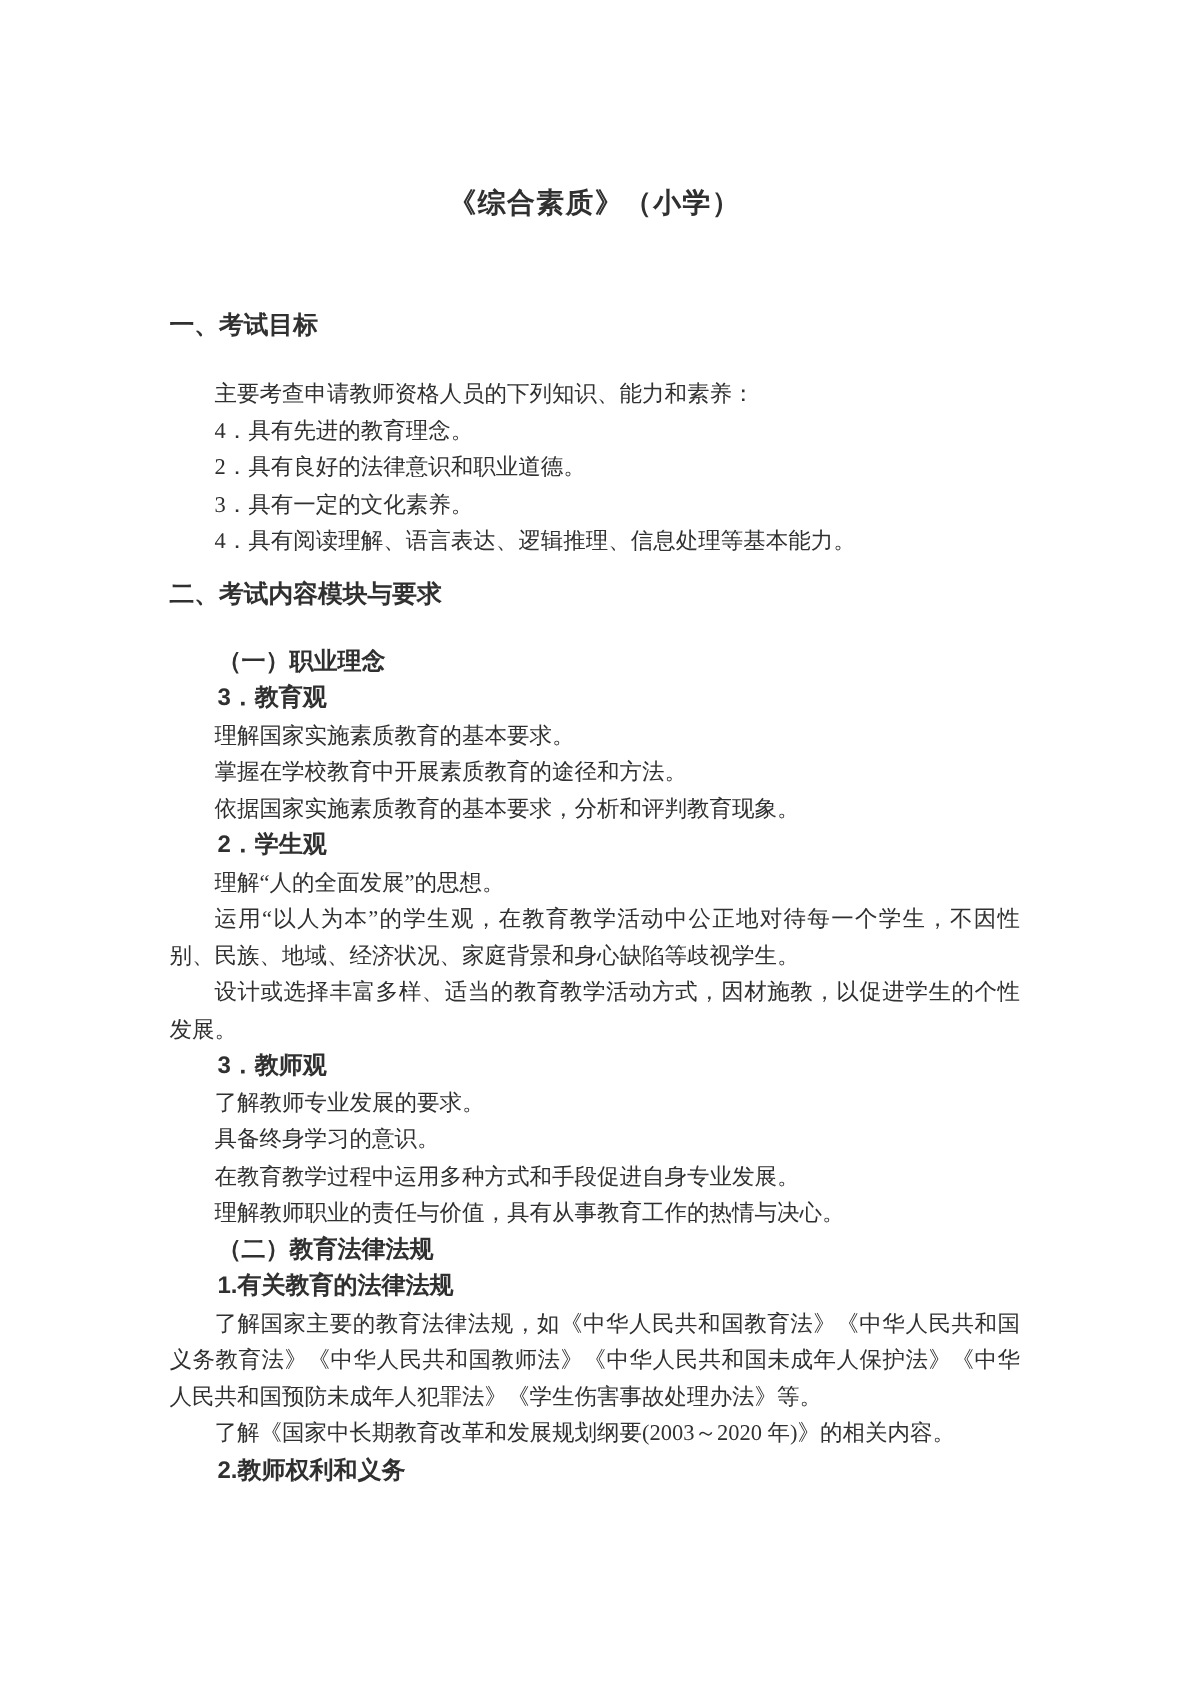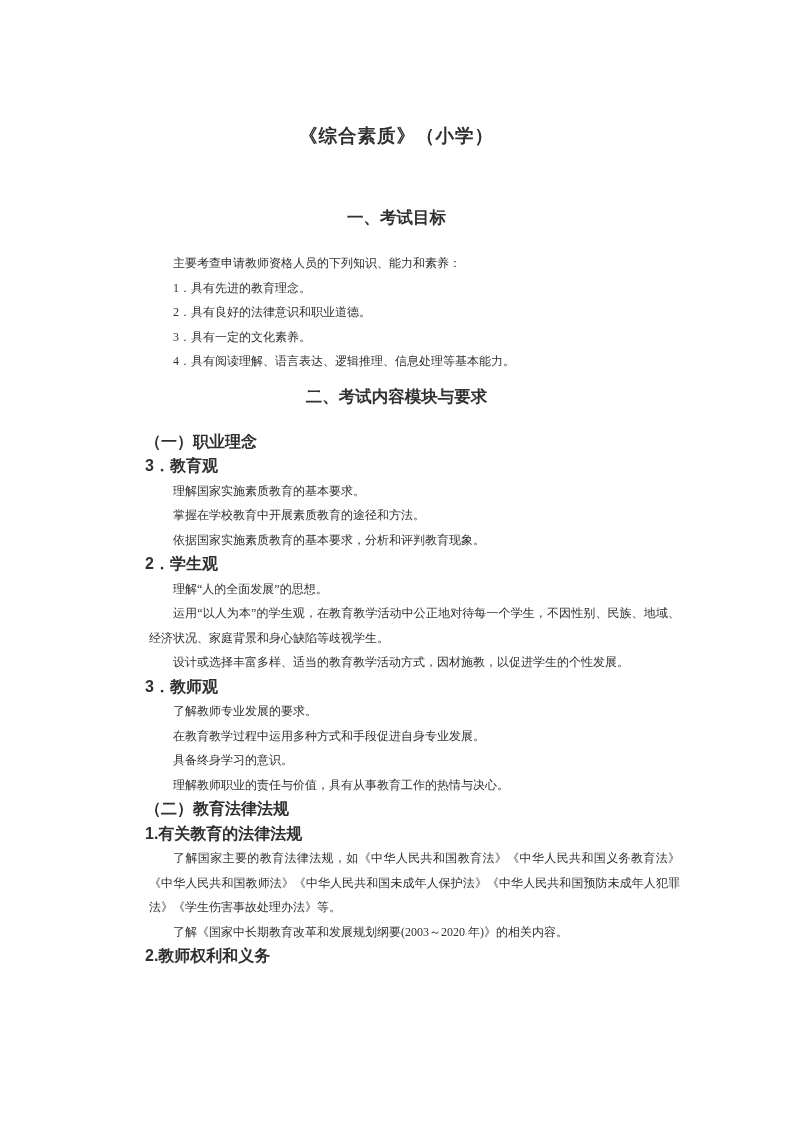--- a/index.html
+++ b/index.html
@@ -20,21 +20,20 @@
   }
   .doc-title {
     text-align: center;
     font-weight: bold;
     font-size: 18.5px;
     line-height: 22px;
     letter-spacing: 1px;
     margin-bottom: 60px;
   }
   .b-h2 {
-    text-align: center;
     font-weight: bold;
     font-size: 16.5px;
     line-height: 20px;
     margin: 12px 0 24px 0;
     font-family: "Liberation Sans", "DejaVu Sans", sans-serif;
   }
   .b-h3 {
     font-weight: bold;
     font-size: 16px;
     line-height: 24.5px;
@@ -42,53 +41,52 @@
     font-family: "Liberation Sans", "DejaVu Sans", sans-serif;
   }
   .b-h4 {
     font-weight: bold;
     font-size: 16px;
     line-height: 24.5px;
     text-indent: 2em;
     font-family: "Liberation Sans", "DejaVu Sans", sans-serif;
   }
   .b-p {
-    font-size: 12px;
+    font-size: 15px;
     line-height: 24.5px;
     text-indent: 2em;
     text-align: justify;
-    margin-left: 36px;
   }
 </style>
 </head>
 <body>
 
 <div class="page">
   <div class="doc-title">《综合素质》（小学）</div>
   <div>
       <div class="b-h2">一、考试目标</div>
       <div class="b-p">主要考查申请教师资格人员的下列知识、能力和素养：</div>
-      <div class="b-p">1．具有先进的教育理念。</div>
+      <div class="b-p">4．具有先进的教育理念。</div>
       <div class="b-p">2．具有良好的法律意识和职业道德。</div>
       <div class="b-p">3．具有一定的文化素养。</div>
       <div class="b-p">4．具有阅读理解、语言表达、逻辑推理、信息处理等基本能力。</div>
       <div class="b-h2">二、考试内容模块与要求</div>
       <div class="b-h3">（一）职业理念</div>
       <div class="b-h4">3．教育观</div>
       <div class="b-p">理解国家实施素质教育的基本要求。</div>
       <div class="b-p">掌握在学校教育中开展素质教育的途径和方法。</div>
       <div class="b-p">依据国家实施素质教育的基本要求，分析和评判教育现象。</div>
       <div class="b-h4">2．学生观</div>
       <div class="b-p">理解“人的全面发展”的思想。</div>
       <div class="b-p">运用“以人为本”的学生观，在教育教学活动中公正地对待每一个学生，不因性别、民族、地域、经济状况、家庭背景和身心缺陷等歧视学生。</div>
       <div class="b-p">设计或选择丰富多样、适当的教育教学活动方式，因材施教，以促进学生的个性发展。</div>
       <div class="b-h4">3．教师观</div>
       <div class="b-p">了解教师专业发展的要求。</div>
+      <div class="b-p">具备终身学习的意识。</div>
       <div class="b-p">在教育教学过程中运用多种方式和手段促进自身专业发展。</div>
-      <div class="b-p">具备终身学习的意识。</div>
       <div class="b-p">理解教师职业的责任与价值，具有从事教育工作的热情与决心。</div>
       <div class="b-h3">（二）教育法律法规</div>
       <div class="b-h4">1.有关教育的法律法规</div>
       <div class="b-p">了解国家主要的教育法律法规，如《中华人民共和国教育法》《中华人民共和国义务教育法》《中华人民共和国教师法》《中华人民共和国未成年人保护法》《中华人民共和国预防未成年人犯罪法》《学生伤害事故处理办法》等。</div>
       <div class="b-p">了解《国家中长期教育改革和发展规划纲要(2003～2020 年)》的相关内容。</div>
       <div class="b-h4">2.教师权利和义务</div>
     </div>
 </div>
 
 </body></html>

